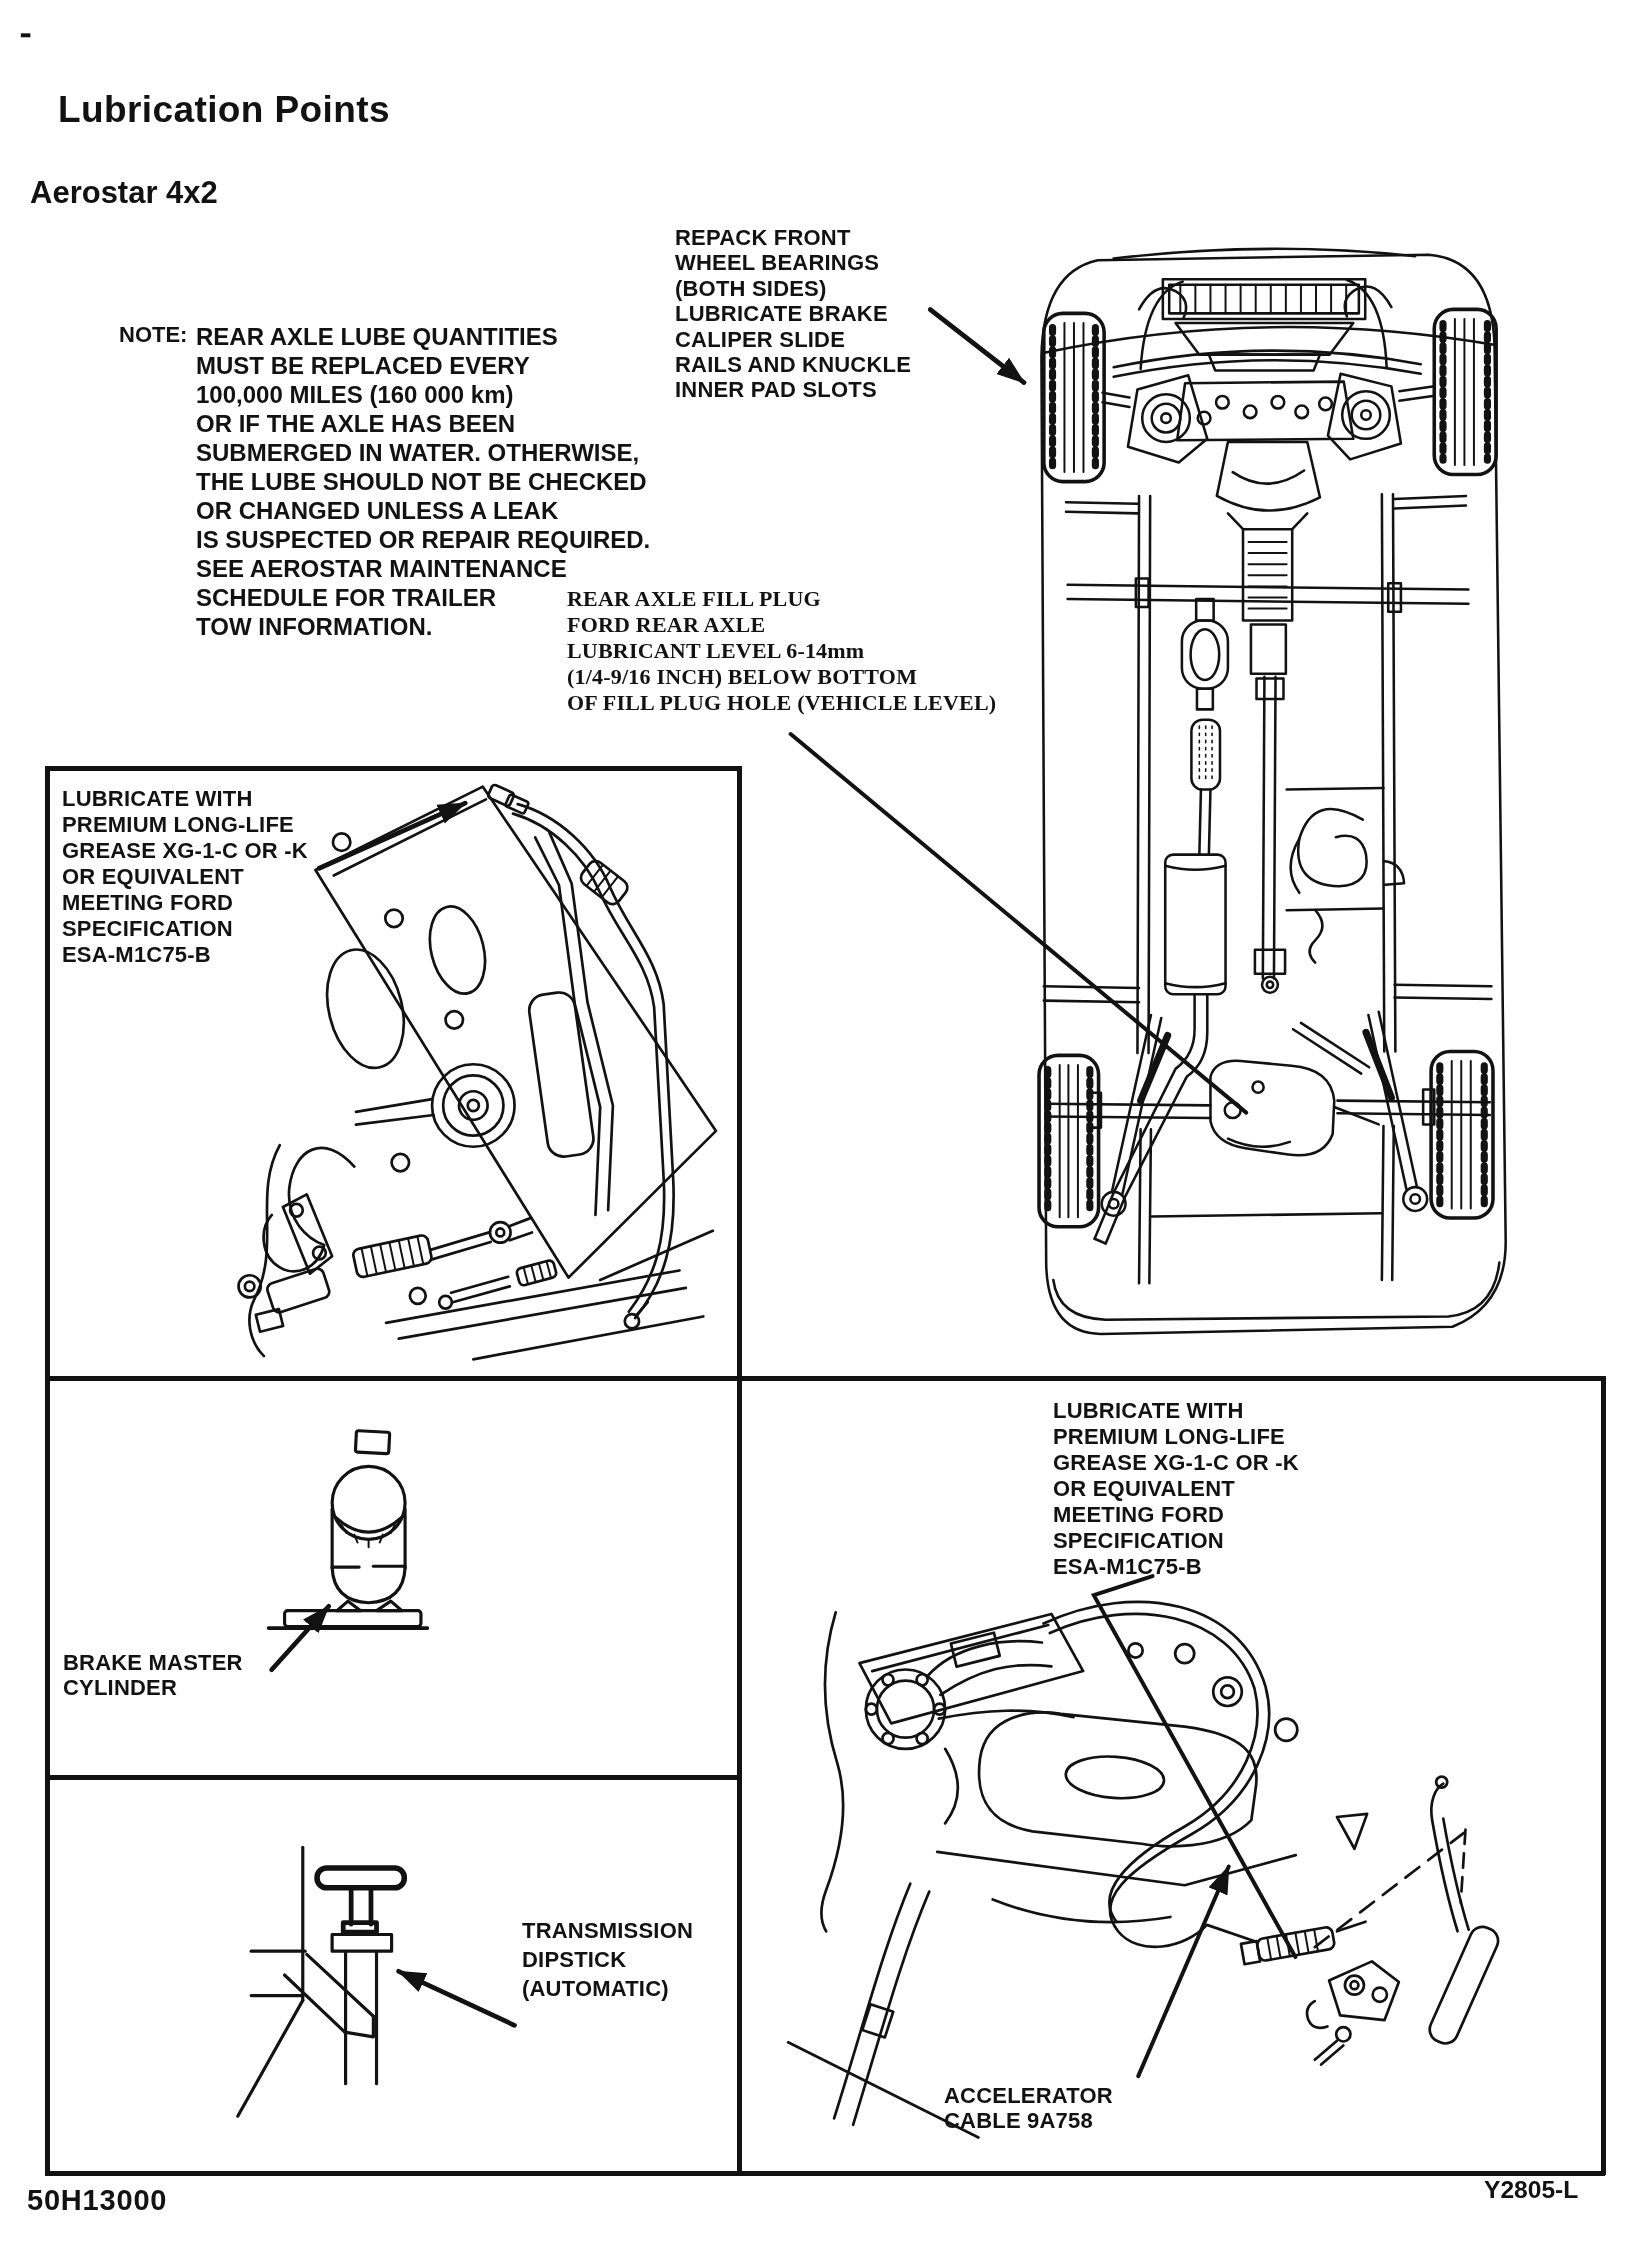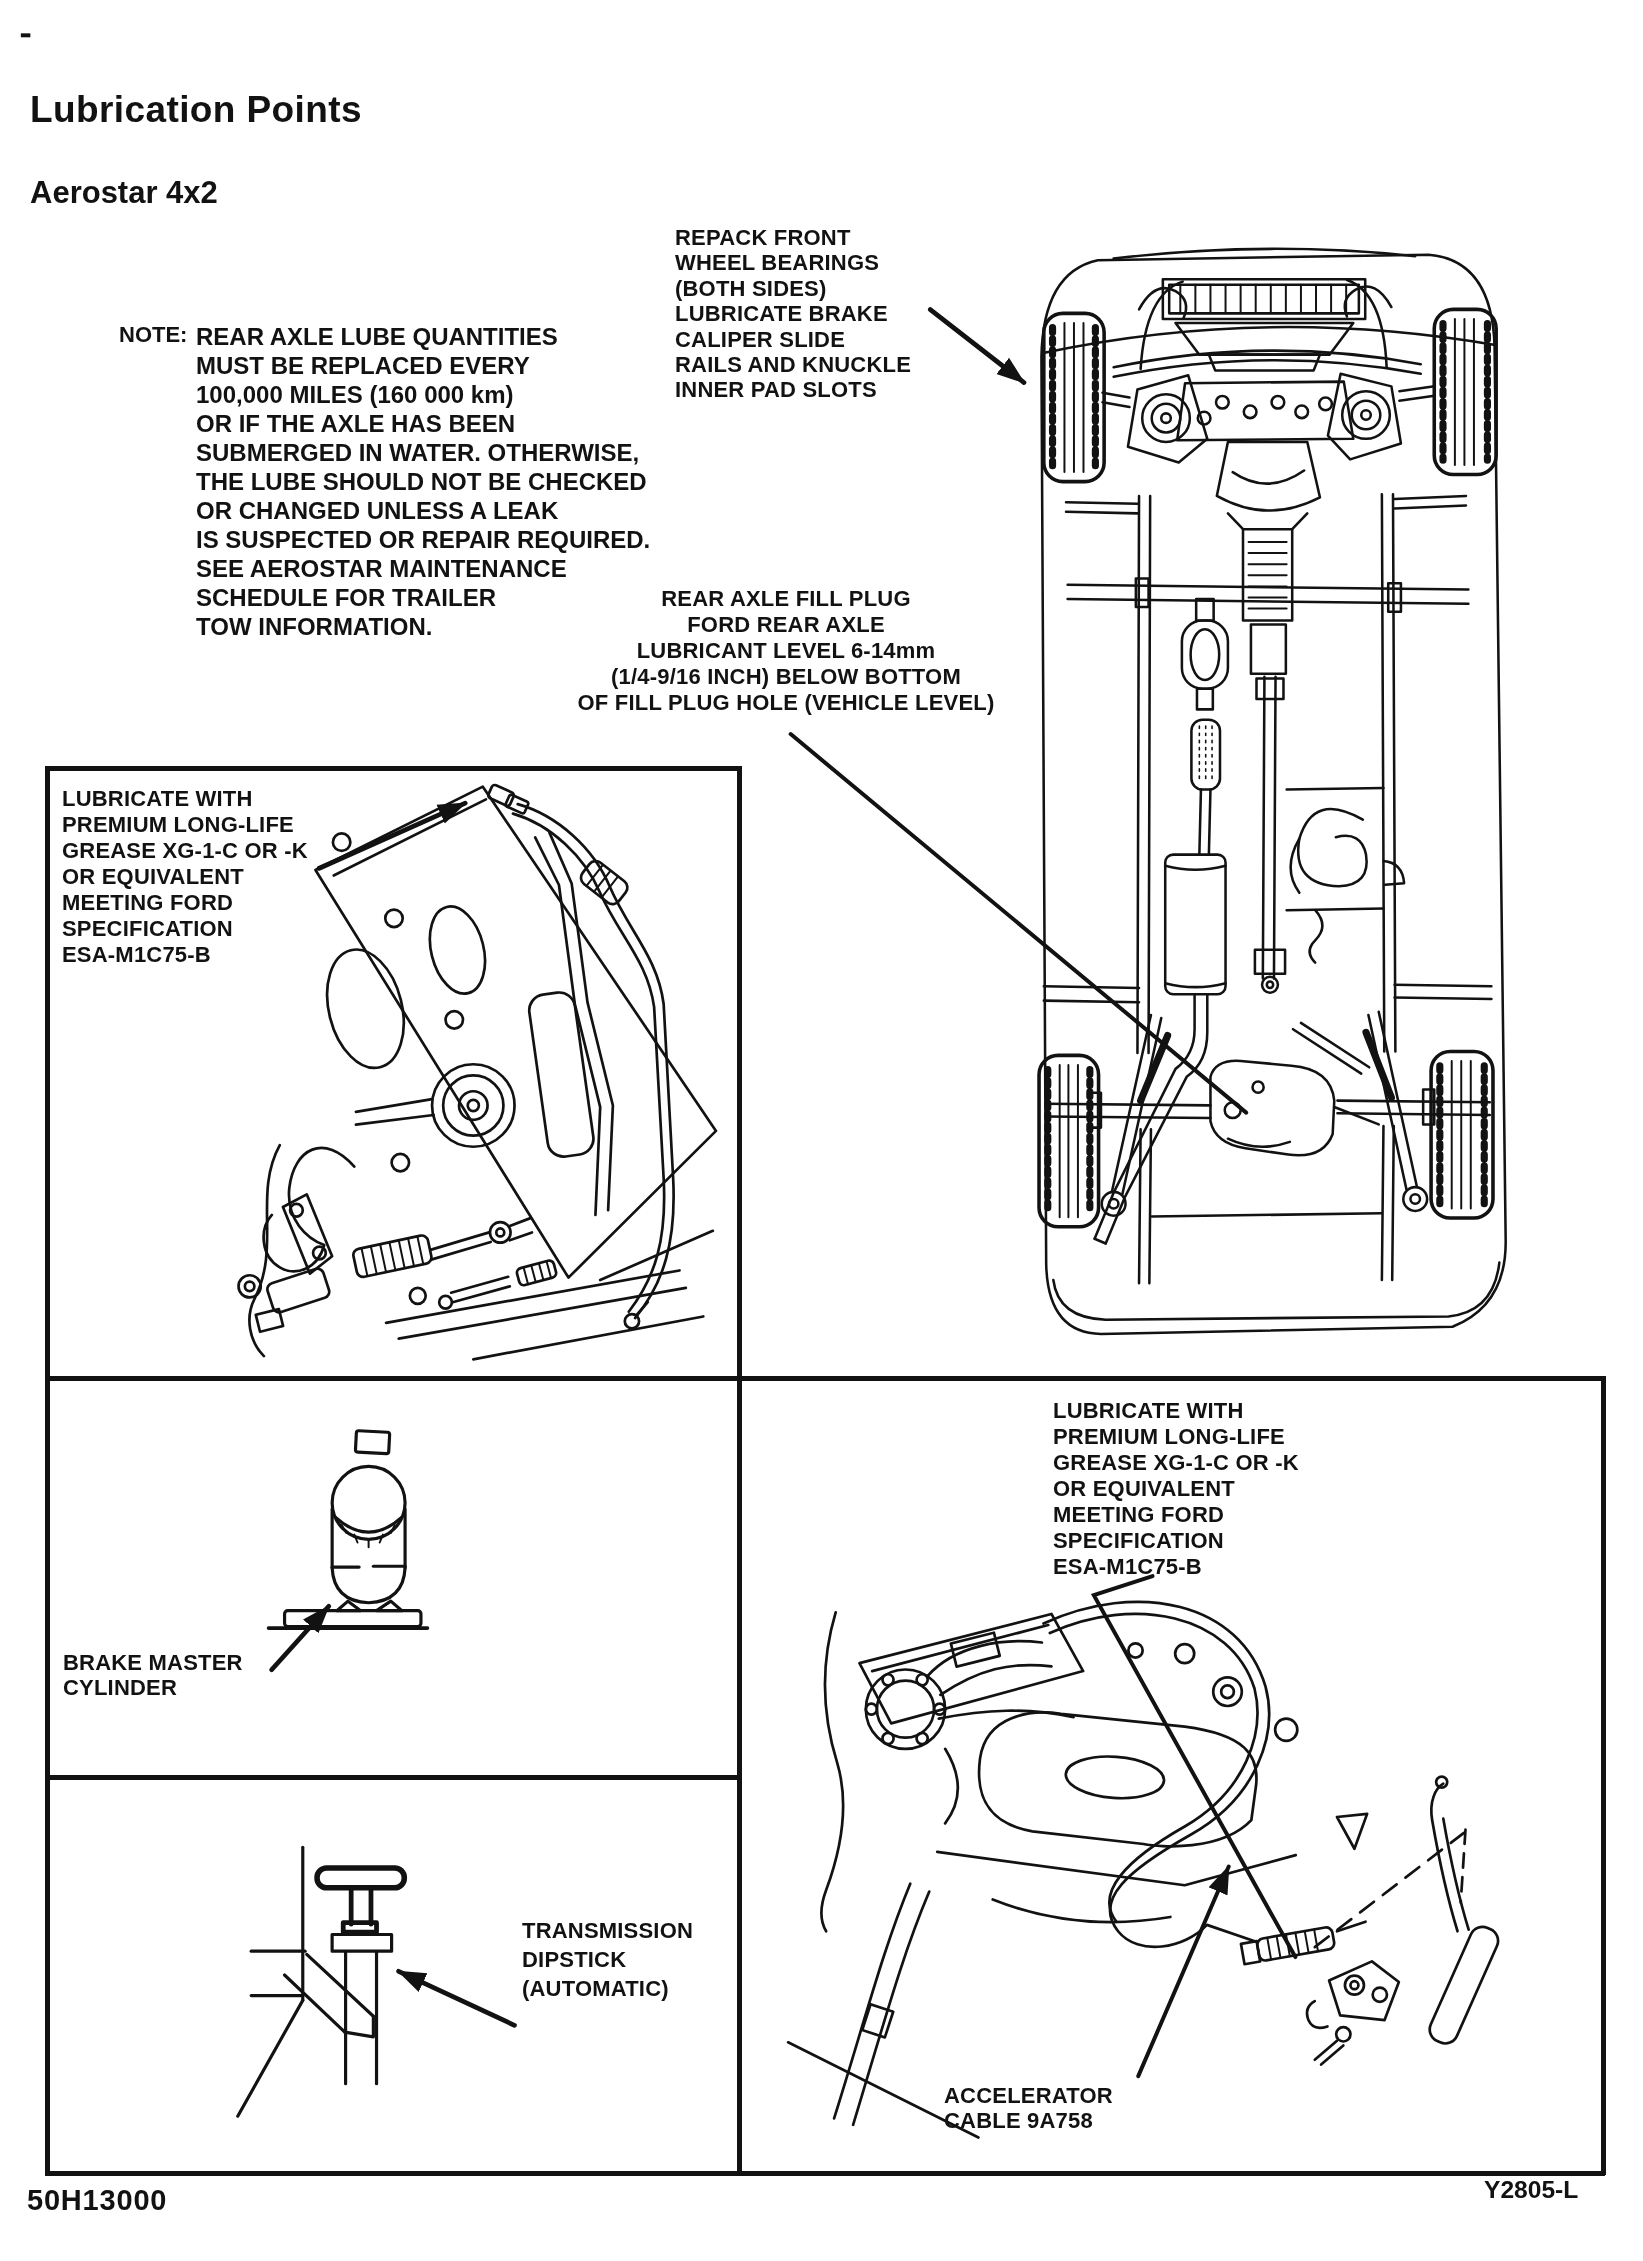--- a/index.html
+++ b/index.html
@@ -4,25 +4,25 @@
 <style>
   :root { --ink:#121212; --paper:#ffffff; }
   html,body { margin:0; padding:0; background:#888; }
   .page {
     position:relative; width:1644px; height:2261px;
     background:var(--paper); color:var(--ink);
     font-family:"Liberation Sans", sans-serif;
     overflow:hidden;
   }
   .abs { position:absolute; }
-  .title { font-size:37px; font-weight:bold; letter-spacing:0.4px; }
+  .title { font-size:37px; font-weight:bold; letter-spacing:0.4px;margin-left:28px; }
   .subtitle { font-size:31px; font-weight:bold; }
   .lbl { font-size:22px; font-weight:bold; line-height:26px; white-space:pre-line; letter-spacing:0.2px; }
   .lbl.right { text-align:left; }
-  .lbl.center { text-align:center; }
+  .lbl.center { text-align:left;font-family:Liberation Serif, serif; }
   .note { display:flex; }
   .note .prefix { font-size:22px; font-weight:bold; width:77px; flex:0 0 auto; }
   .note .body { font-size:24px; font-weight:bold; line-height:29px; white-space:pre-line; }
   .borderline { background:var(--ink); z-index:30; }
   .art { z-index:10; }
   .labels { z-index:40; }
   .overlay { z-index:50; pointer-events:none; }
   svg { display:block; color:var(--ink); }
   .footer-left { font-size:29px; font-weight:normal; letter-spacing:0.8px; }
   .footer-right { font-size:24.6px; font-weight:bold; }

